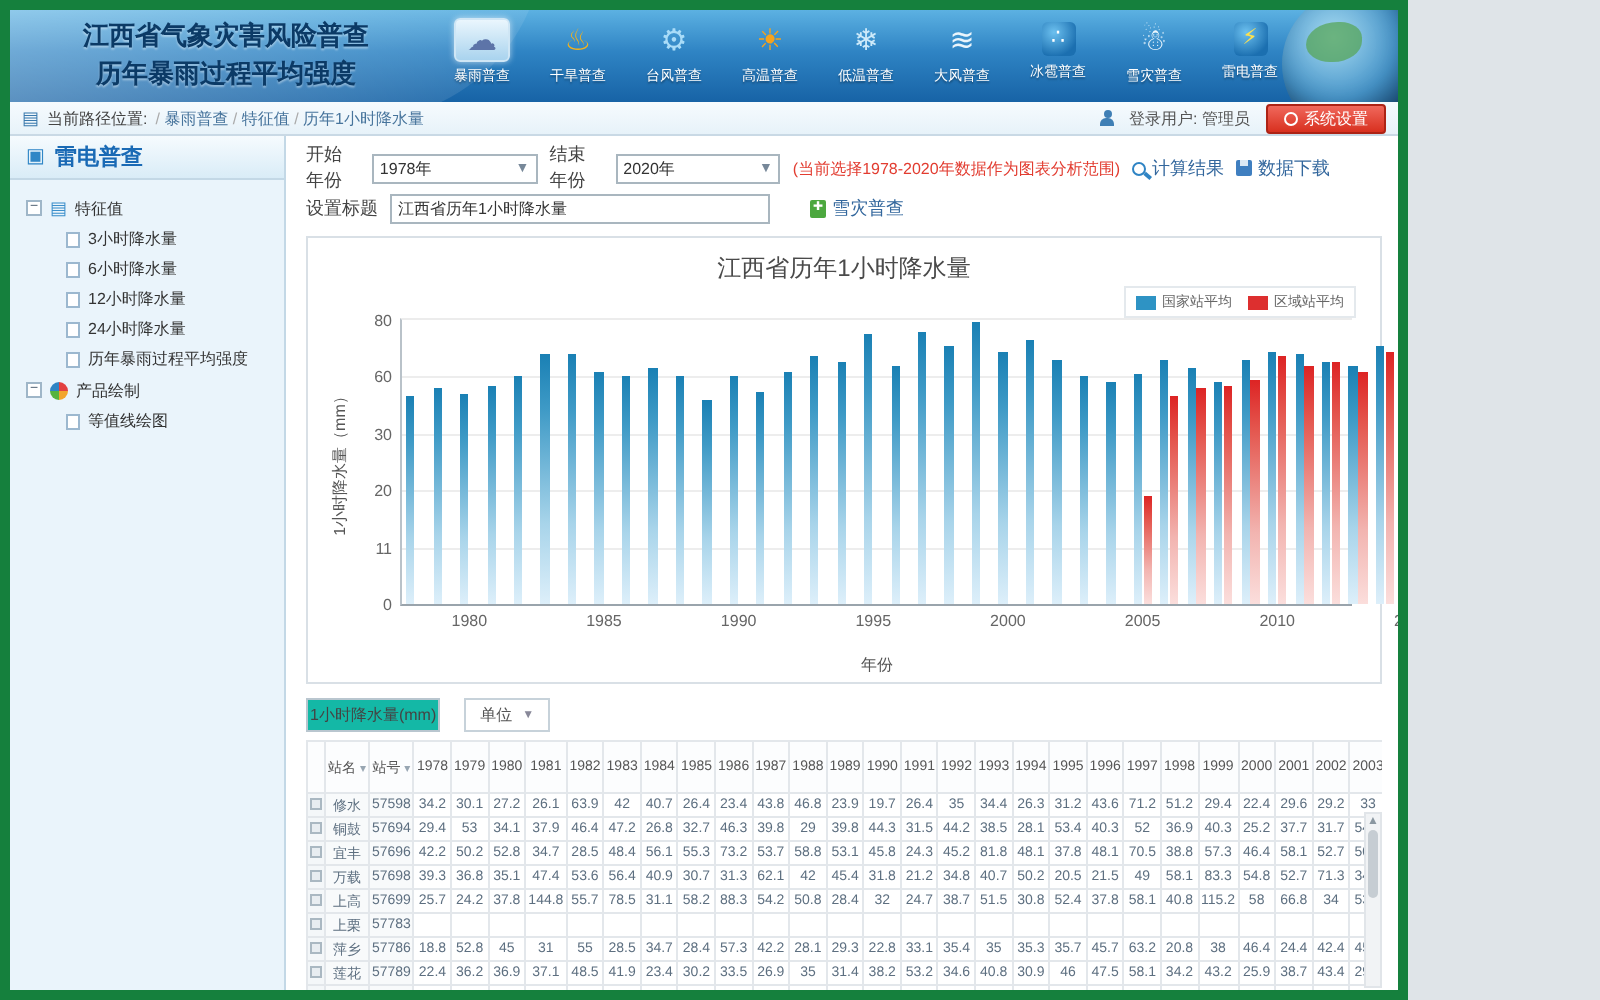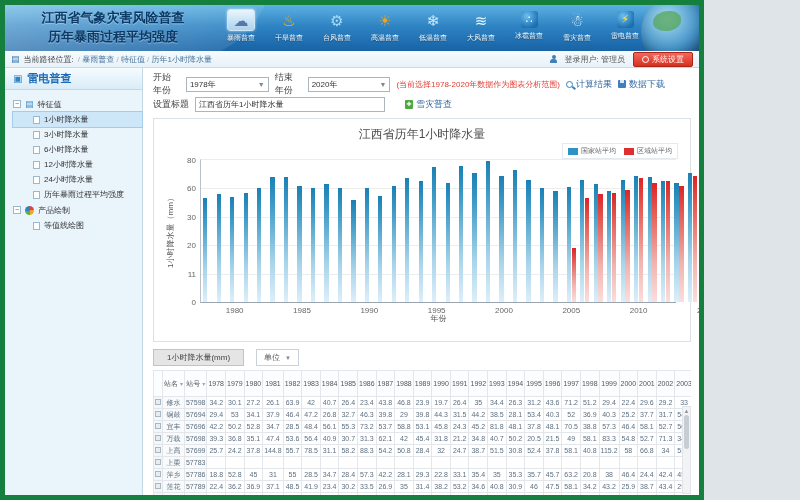--- a/index.html
+++ b/index.html
@@ -70,26 +70,26 @@
   .legend-item{display:flex;align-items:center;gap:3px;cursor:pointer}
   .legend .sw{width:10px;height:7px;display:inline-block}
   .plot{position:absolute;left:46px;right:14px;top:40px;bottom:38px;border-left:1px solid #b9c2c9;border-bottom:1px solid #9aa4ac;border-top:1px solid #ececec}
   .gridline{position:absolute;left:0;right:0;height:1px;background:#ededed}
   .bar{position:absolute;bottom:0}
   .bar.s0{background:linear-gradient(180deg,#1a80b4 0%,#3e9ac6 22%,#a8d4ea 68%,#ddeffa 100%)}
   .bar.s1{background:linear-gradient(180deg,#dd2424 0%,#e4564e 22%,#f2b4b0 68%,#fbdedc 100%)}
   .ytick{position:absolute;right:100%;margin-right:5px;font-size:8px;color:#666;width:18px;text-align:right}
   .xtick{position:absolute;top:100%;margin-top:4px;font-size:8px;color:#666;transform:translateX(-50%);white-space:nowrap}
   .ylabel{position:absolute;left:-31px;top:50%;transform:translate(-50%,-50%) rotate(-90deg);font-size:8px;color:#555;white-space:nowrap}
-  .xlabel{position:absolute;top:100%;margin-top:11px;left:50%;transform:translateX(-50%);font-size:8px;color:#555}
+  .xlabel{position:absolute;top:100%;margin-top:25px;left:50%;transform:translateX(-50%);font-size:8px;color:#555}
 
   
   .table-panel{margin:7px 8px 0 10px;position:relative}
   .table-filters{display:flex;gap:12px;margin-bottom:4px;align-items:center}
-  .tab-box{border:1px solid #b9c6cf;padding:2px 13px;font-size:8px;color:#444;background:#e5e5e5;cursor:pointer}
+  .tab-box{border:1px solid #b9c6cf;padding:2px 1px;font-size:8px;color:#444;background:#14b8a6;cursor:pointer}
   .unit-box{border:1px solid #c7d2da;padding:2px 7px;font-size:8px;color:#555;background:#fff;display:flex;gap:5px;align-items:center;cursor:pointer}
   .unit-box .arr{font-size:6px;color:#889}
   .tbl-wrap{overflow:hidden;height:134px;position:relative}
   table{border-collapse:collapse;table-layout:fixed}
   th,td{border:1px solid #e3e7eb;height:12px;text-align:center;color:#5d6f80;font-size:7px;overflow:hidden;white-space:nowrap;padding:0 1px}
   th{color:#555;background:#fcfdfe;height:26px;font-weight:normal}
   th .farr{font-size:6px;color:#98a6b2}
   td.icon-cell{background:#f4f7f9}
   td.name-cell,td.id-cell{background:#f8fafb}
   .row-ic{display:inline-block;width:6px;height:6px;border:1px solid #aab8c2;background:#e8edf1}
@@ -181,24 +181,20 @@
     <div class="sidebar">
       <div class="sidebar-title">
         <span class="sq">▣</span>
         <span>雷电普查</span>
       </div>
       <div class="tree" id="tree">
           <div class="tree-parent">
             <span class="toggler">−</span>
             <span class="node-ic">▤</span>
             <span>特征值</span>
-          </div>
-          <div class="tree-child selected">
-            <span class="cb"></span>
-            <span>1小时降水量</span>
           </div>
           <div class="tree-child">
             <span class="cb"></span>
             <span>3小时降水量</span>
           </div>
           <div class="tree-child">
             <span class="cb"></span>
             <span>6小时降水量</span>
           </div>
           <div class="tree-child">

